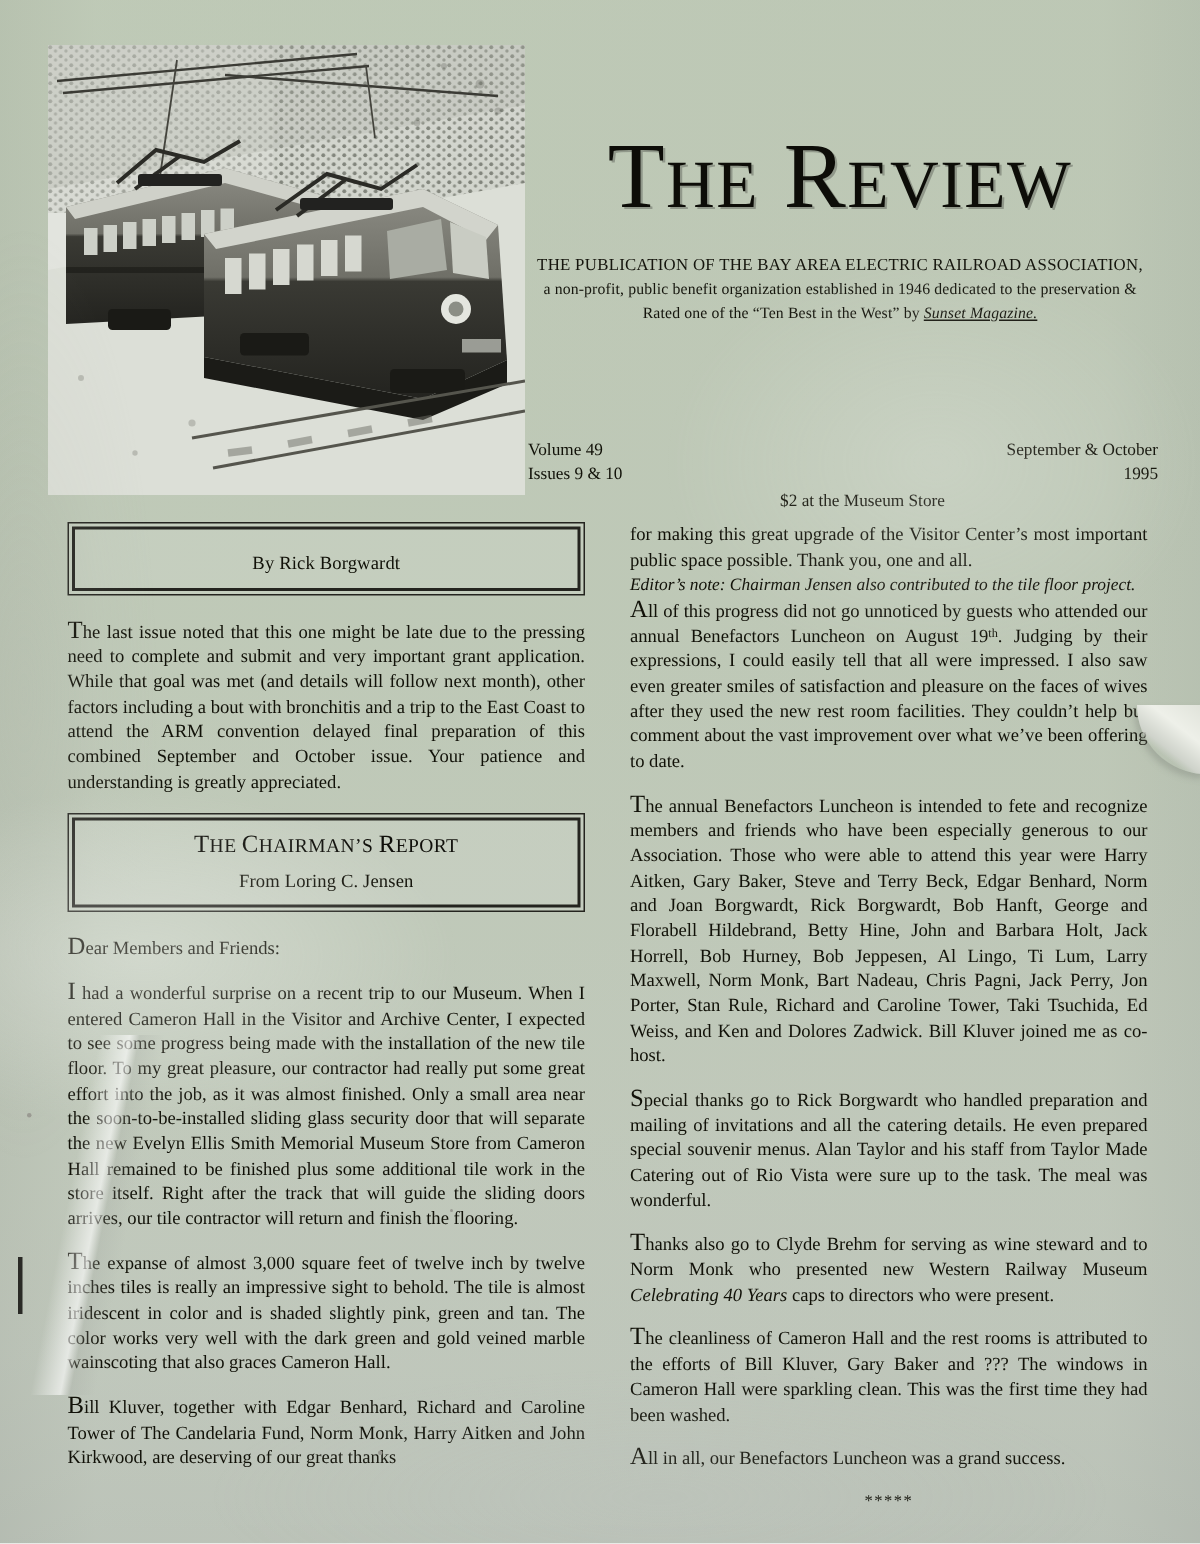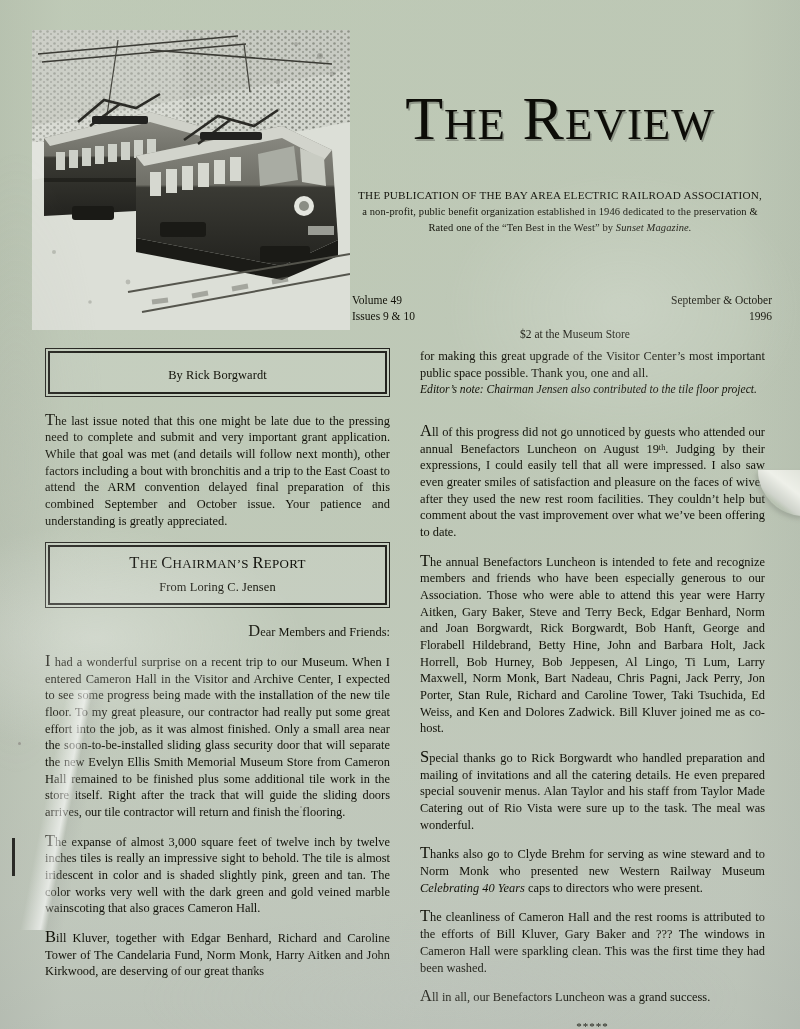--- a/index.html
+++ b/index.html
@@ -80,28 +80,28 @@
     line-height: .98;
     letter-spacing: 1px;
     font-weight: 400;
     color: #0d0d08;
     text-shadow: 1.5px 1.5px 0 rgba(40,40,36,.30);
     white-space: nowrap;
   }
   .wordmark .sc { font-size: 45px; }
 
   .subhead {
-    margin-top: 38px;
+    margin-top: 20px;
     font-size: 10.5px;
     line-height: 1.52;
     color: #15150d;
     letter-spacing: .1px;
   }
   .subhead .l1 { font-size: 11.2px; letter-spacing: .2px; }
-  .subhead i { font-style: italic; }
+  .subhead i { font-style: italic; text-decoration: underline; }
 
   .issueline {
     position: absolute;
     left: 352px; top: 292px;
     width: 420px;
     font-size: 11.5px;
     line-height: 1.42;
   }
   .issueline .row { display: flex; justify-content: space-between; align-items: flex-end; }
   .issueline .left { text-align: left; }
@@ -142,26 +142,26 @@
   .sect-title .sc { font-size: 13px; }
   .sect-byline {
     margin-top: 7px;
     font-size: 12.4px;
     letter-spacing: .1px;
   }
 
   p.para {
     margin: 0 0 13px 0;
   }
-  p.para.tight { margin-bottom: 26px; }
+  p.para.tight { margin-bottom: 1px; }
   .cap {
     font-size: 16.5px;
     line-height: 0;
   }
-  .salut { margin: 12px 0 13px 0; text-align: right; }
+  .salut { margin: 12px 0 13px 0; text-align: left; }
   em.note { font-style: italic; font-size: 11.6px; }
   em.caps { font-style: italic; }
   sup { font-size: .66em; vertical-align: .42em; }
   .stars {
     text-align: center;
     letter-spacing: 1px;
     font-size: 11px;
     margin-top: 6px;
   }
 </style>
@@ -299,21 +299,21 @@
   </div>
 
   <div class="issueline">
     <div class="row">
       <div class="left">
         <div>Volume 49</div>
         <div>Issues 9 &amp; 10</div>
       </div>
       <div class="right">
         <div>September &amp; October</div>
-        <div>1996</div>
+        <div>1995</div>
       </div>
     </div>
     <div class="price">$2 at the Museum Store</div>
   </div>
 
   <div class="col col-left">
 
     <div class="sect-box">
       <div class="inner">
         <div class="sect-byline">By Rick Borgwardt</div>

